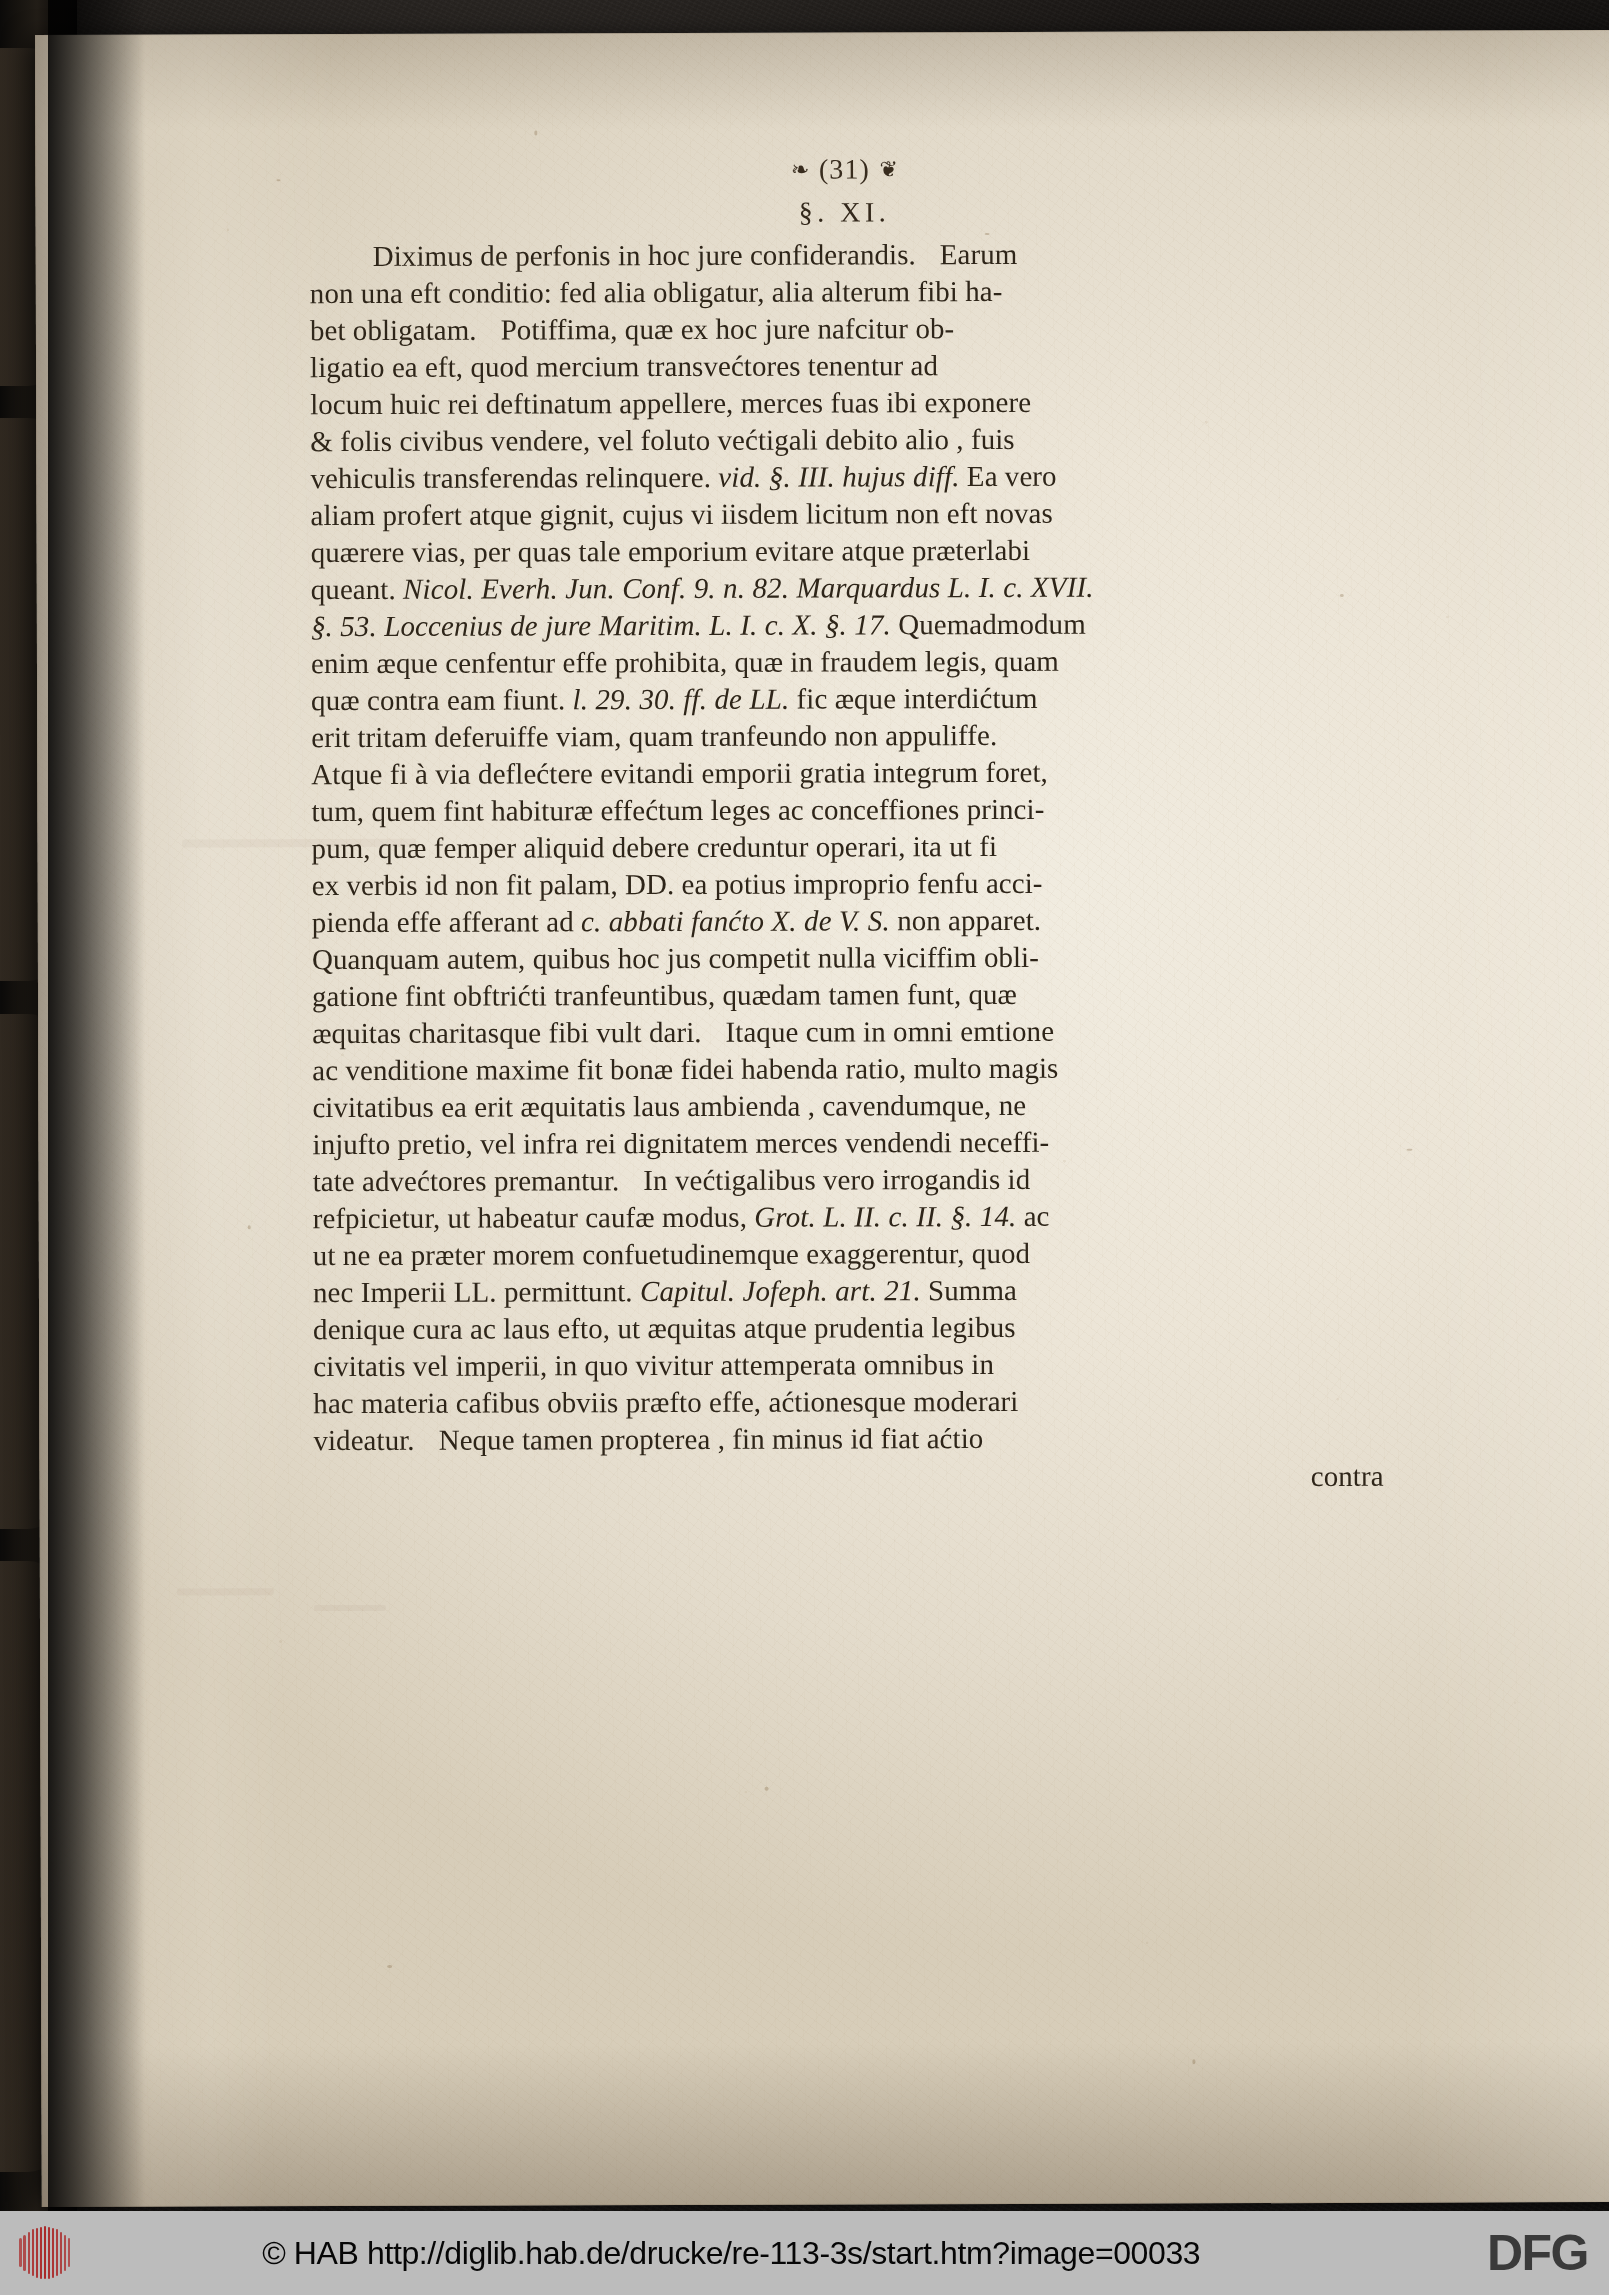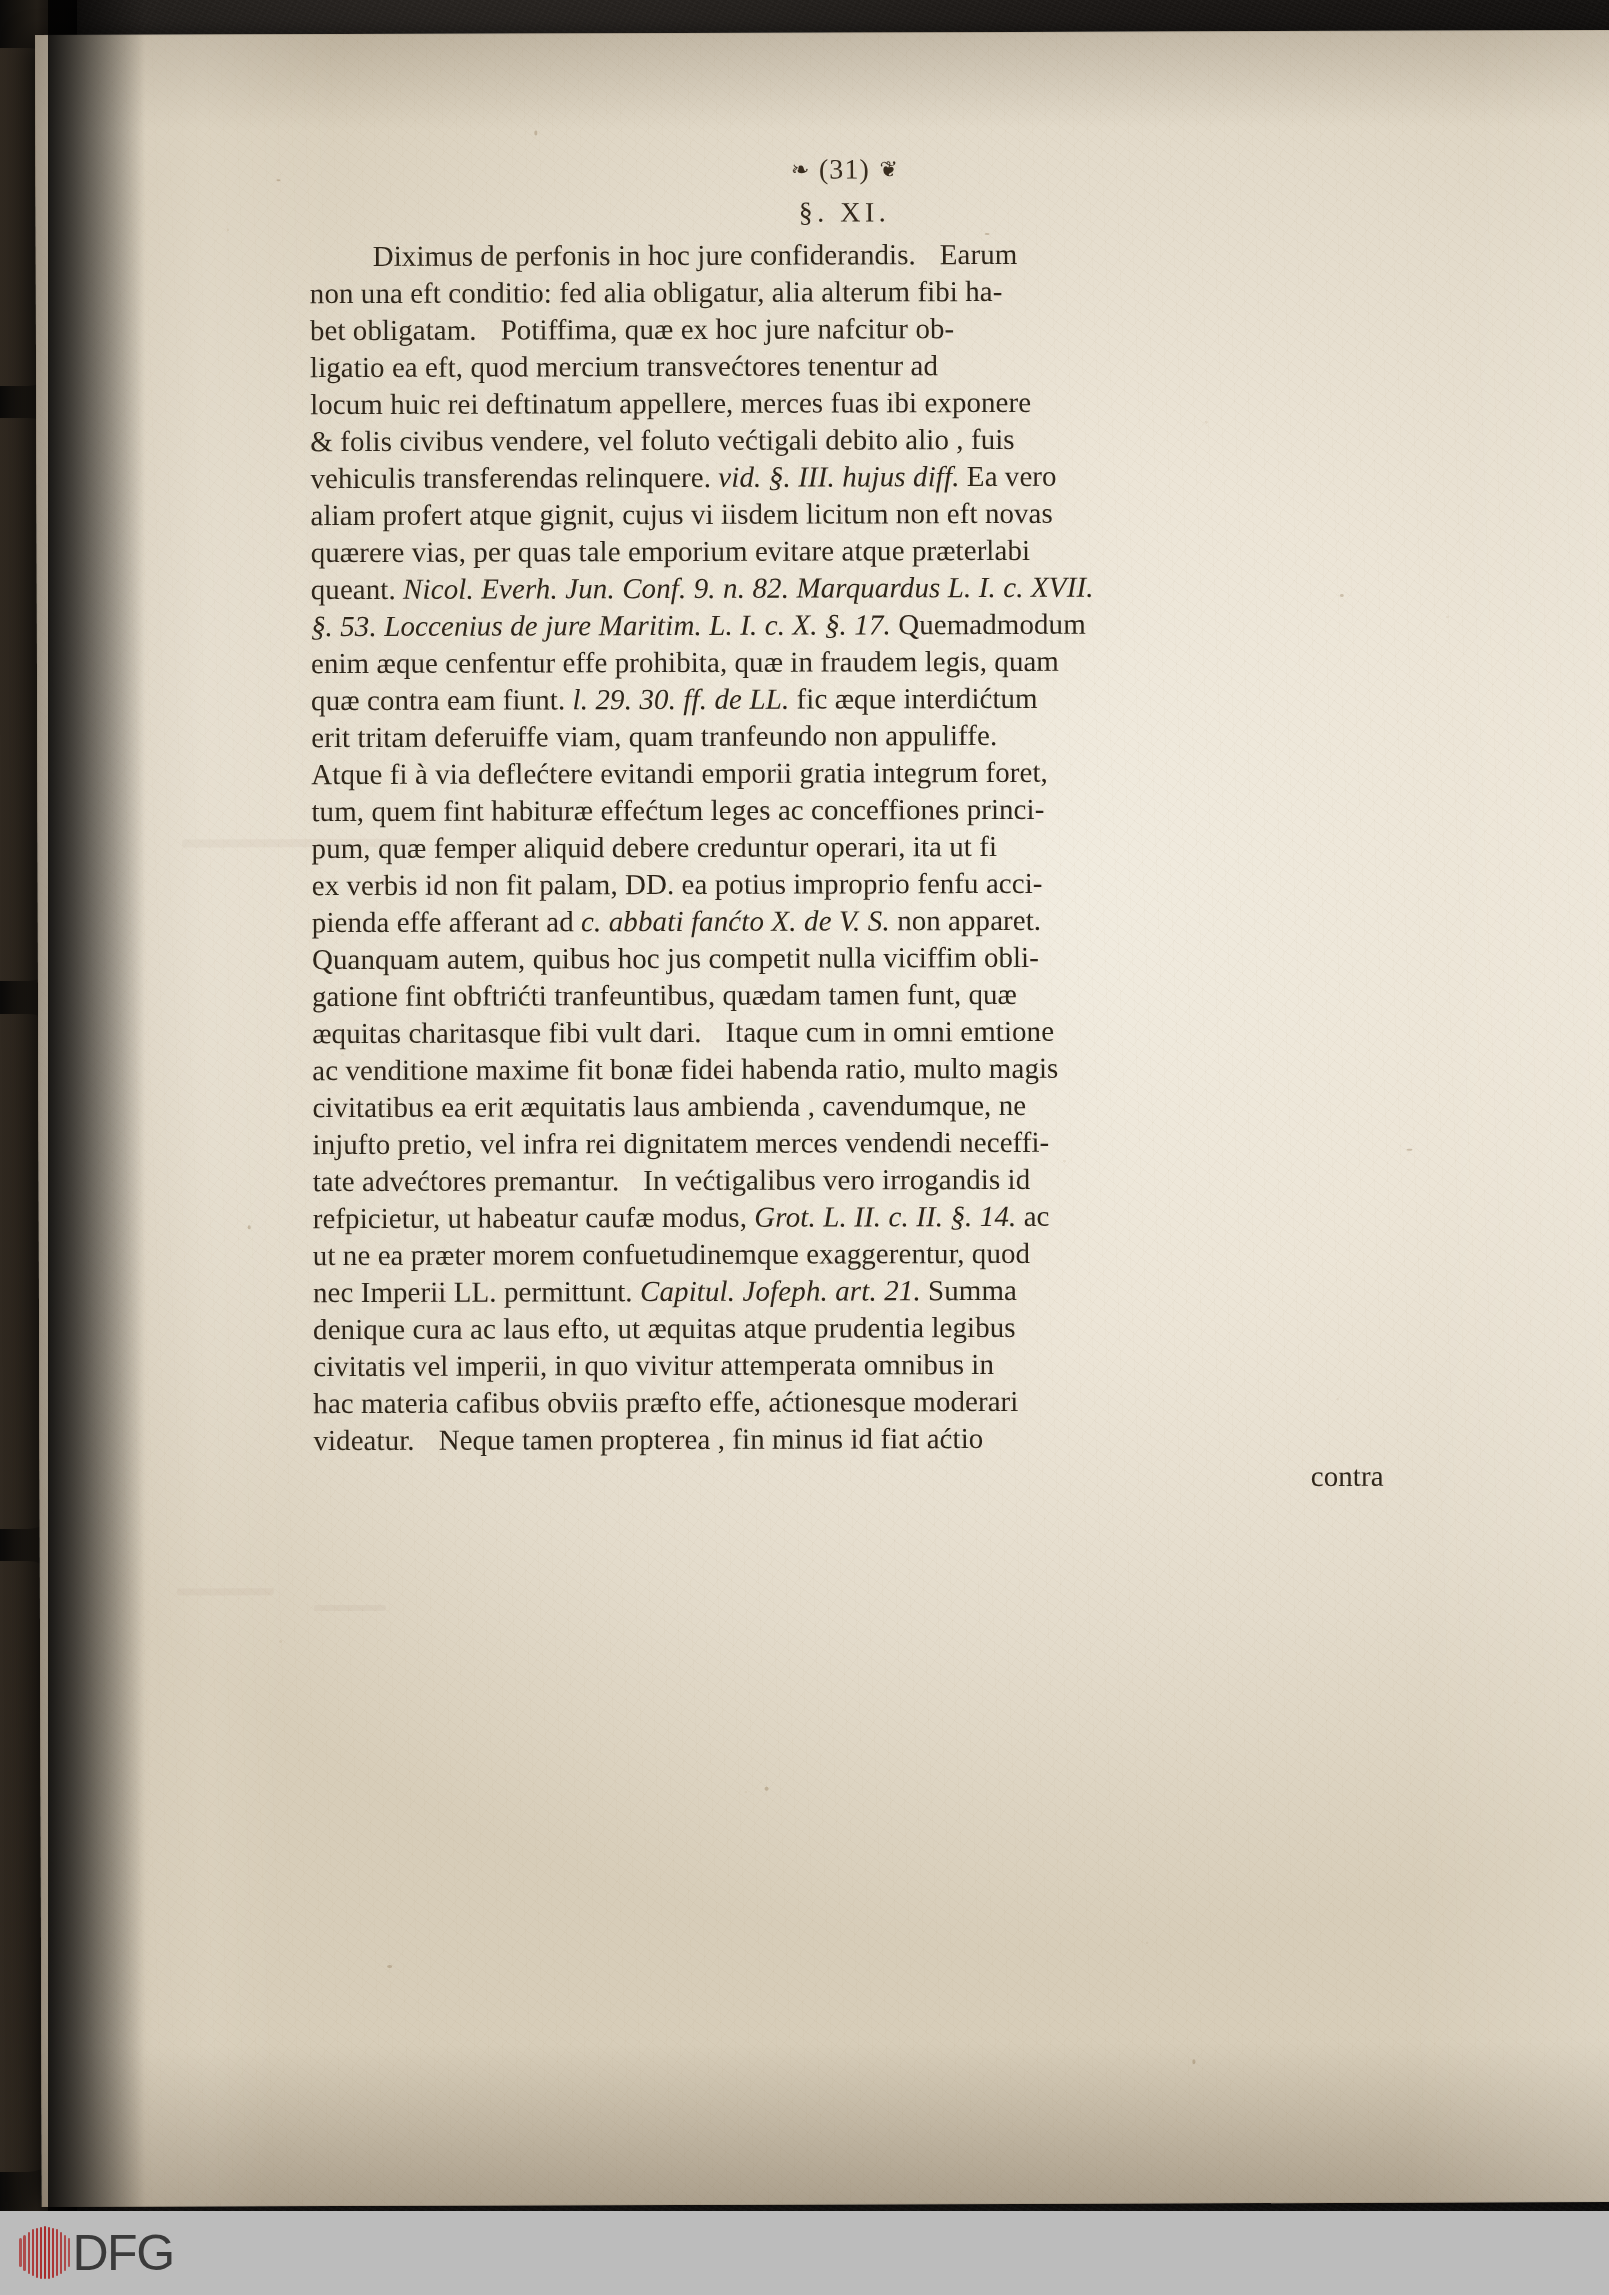--- a/index.html
+++ b/index.html
@@ -229,21 +229,21 @@
     font-size: 32px;
     color: #060606;
     letter-spacing: -.012em;
     white-space: nowrap;
     padding-right: 97px;
   }
   #dfg-logo {
     flex: 0 0 auto;
     margin-right: 21px;
     font-family: "Liberation Sans", sans-serif;
-    font-weight: normal;
+    font-weight: bold;
     font-size: 50px;
     letter-spacing: -.03em;
     color: #3a3a3a;
   }
 </style>
 </head>
 <body>
 
 <div id="scan-backdrop">
   <div id="backdrop-noise"></div>
@@ -343,15 +343,16 @@
       <div class="bar" style="left: 21px; height: 50px; top: 4.6px; background: rgb(168, 28, 28); opacity: 0.84;"></div>
       <div class="bar" style="left: 25px; height: 52px; top: 3.6px; background: rgb(168, 28, 28); opacity: 0.88;"></div>
       <div class="bar" style="left: 29px; height: 53px; top: 3.2px; background: rgb(168, 28, 28); opacity: 0.92;"></div>
       <div class="bar" style="left: 33px; height: 52px; top: 3.6px; background: rgb(168, 28, 28); opacity: 0.88;"></div>
       <div class="bar" style="left: 37px; height: 50px; top: 4.6px; background: rgb(168, 28, 28); opacity: 0.84;"></div>
       <div class="bar" style="left: 41px; height: 47px; top: 6.2px; background: rgb(168, 28, 28); opacity: 0.8;"></div>
       <div class="bar" style="left: 45px; height: 42px; top: 8.6px; background: rgb(168, 28, 28); opacity: 0.75;"></div>
       <div class="bar" style="left: 49px; height: 36px; top: 11.6px; background: rgb(168, 28, 28); opacity: 0.71;"></div>
       <div class="bar" style="left: 53px; height: 29px; top: 15.3px; background: rgb(168, 28, 28); opacity: 0.67;"></div>
     </div>
+  <div id="footer-credit">© HAB http://diglib.hab.de/drucke/re-113-3s/start.htm?image=00033</div>
   <div id="dfg-logo">DFG</div>
 </div>
 
 
 </body></html>

